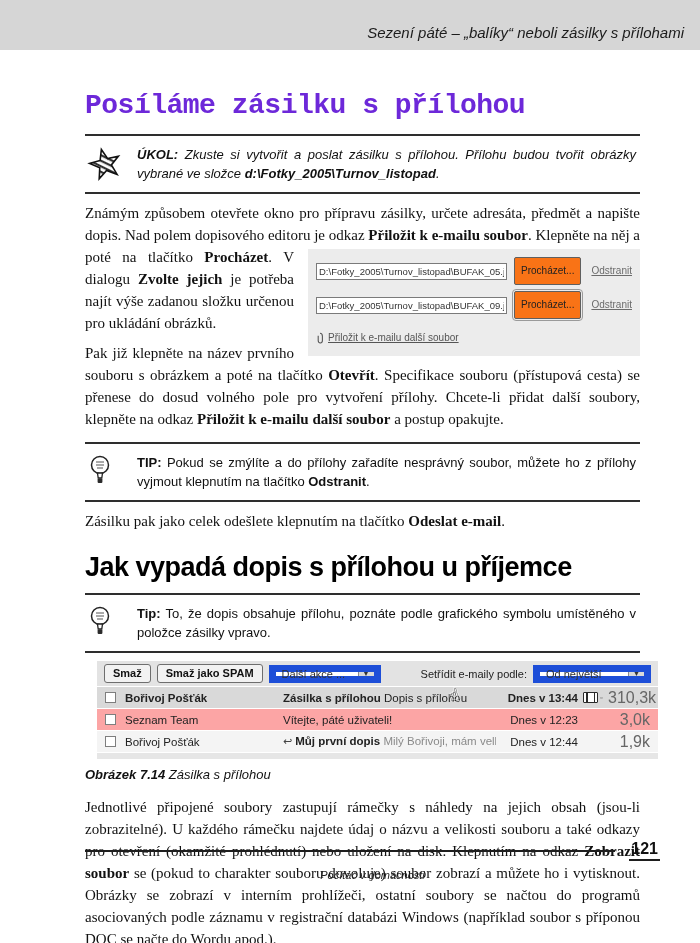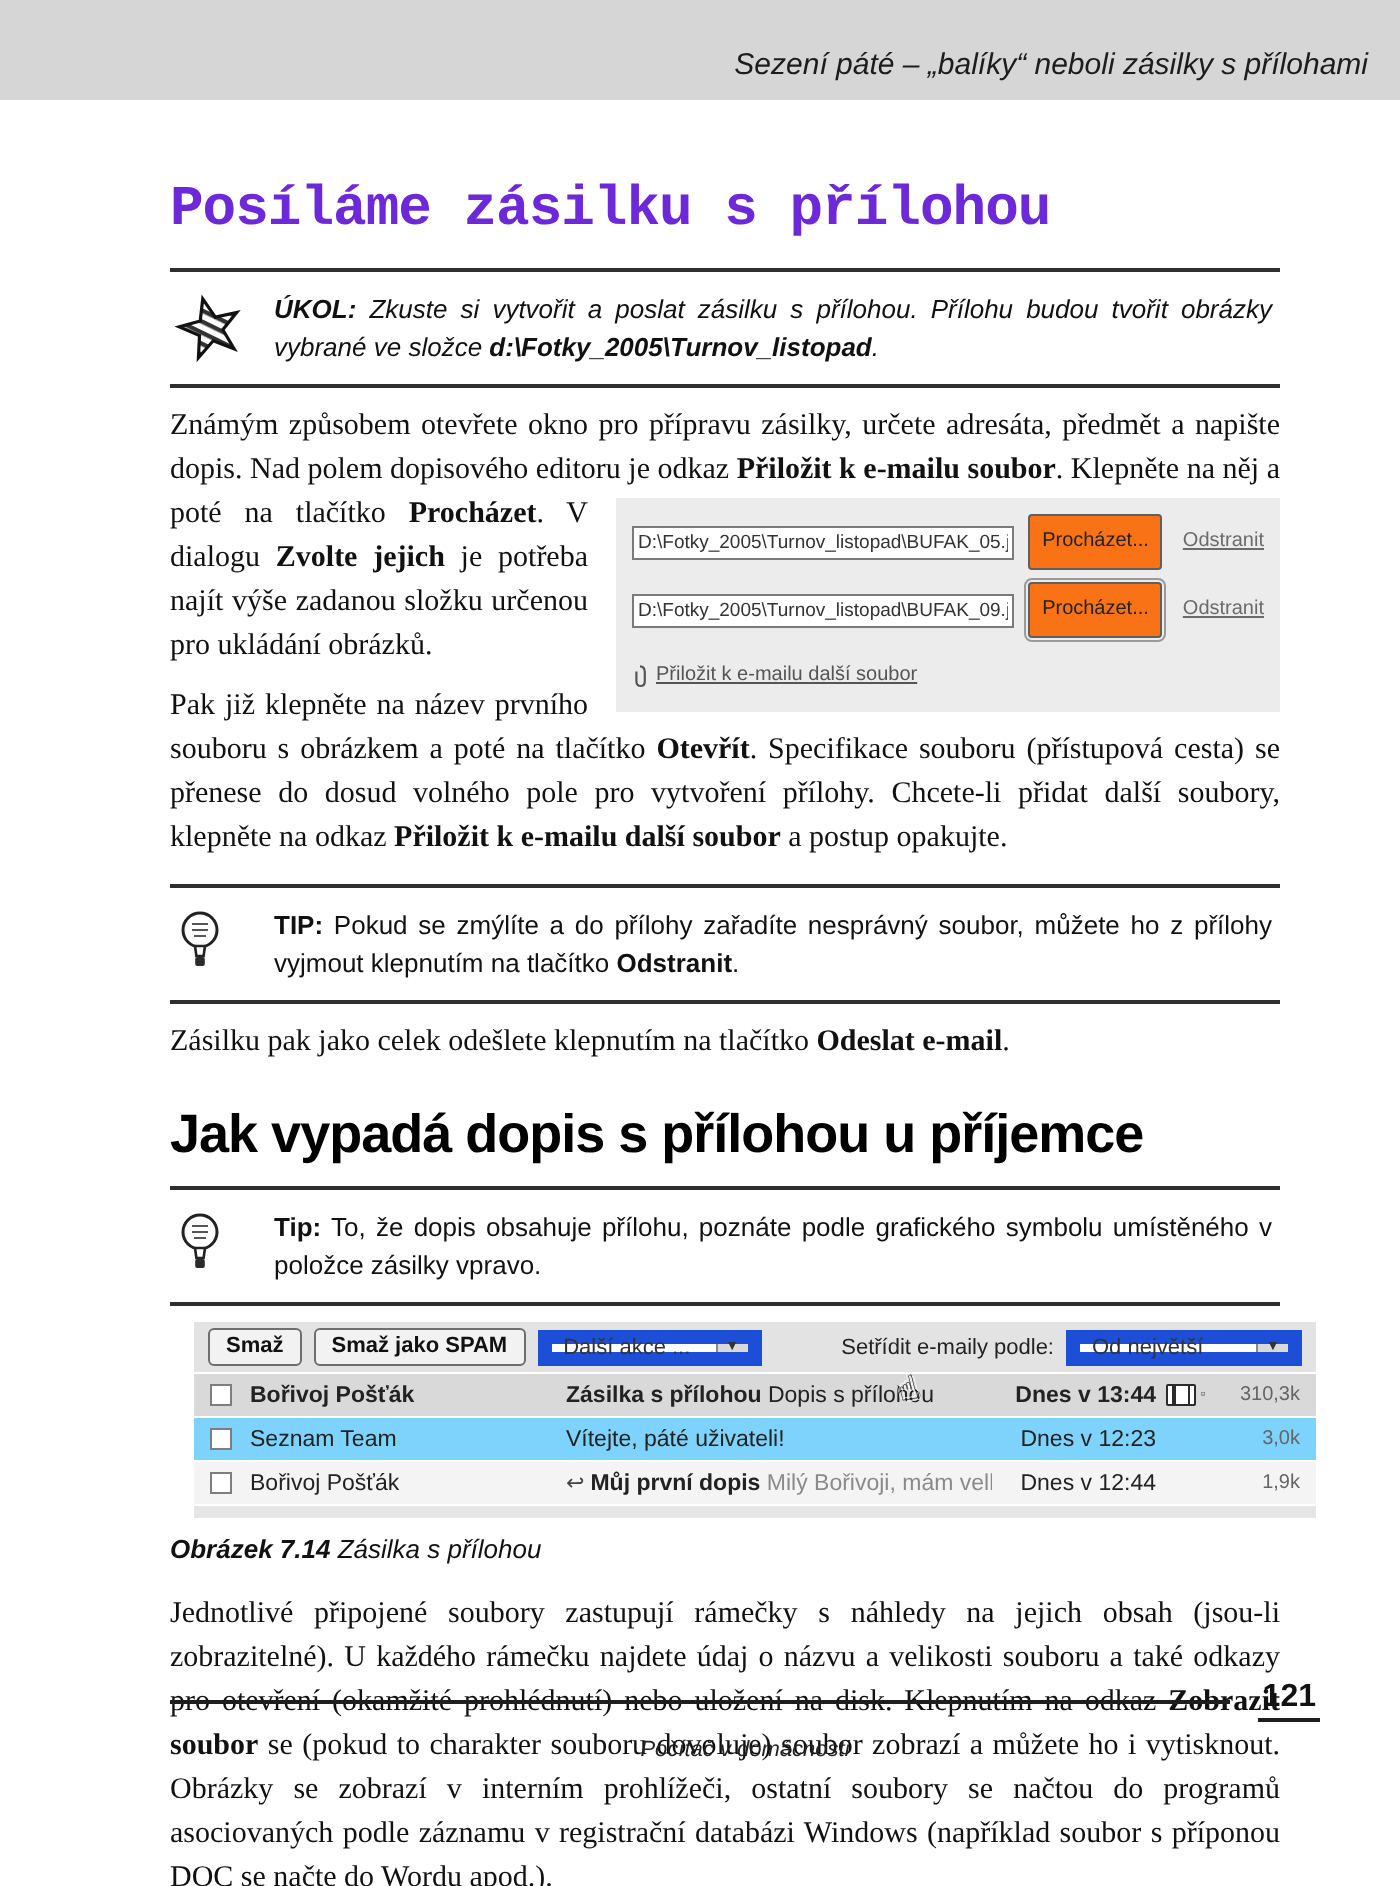--- a/index.html
+++ b/index.html
@@ -63,30 +63,30 @@
           border:1px solid #6e6e6e; border-radius:3px; padding:2px 8px 3px 8px; }
   .msel { display:flex; align-items:center; border:7px solid #1d4ed8; background:#fff;
           height:18px; }
   .msel .val { font-size:11px; color:#333; padding:0 6px; }
   .msel .arr { width:16px; height:100%; background:#d9d9d9; border-left:1px solid #8a8a8a;
                display:flex; align-items:center; justify-content:center; font-size:7px; color:#333; }
   .sortlab { font-size:11px; color:#222; margin-left:auto; }
   .mrow { height:21px; display:flex; align-items:center; padding:0 8px; margin-top:1px;
           font-size:11.5px; color:#222; }
   .mrow.sel  { background:#d9d9d9; }
-  .mrow.alt  { background:#7dd3fc; }
+  .mrow.alt  { background:#fca5a5; }
   .mrow.lite { background:#f4f4f4; }
   .msliver { height:6px; background:#e6e6e6; margin-top:1px; }
   .cbx { width:11px; height:11px; background:#fff; border:1px solid #7e7e7e; flex:0 0 11px; }
   .mfrom { width:158px; margin-left:9px; }
   .msubj { flex:1; white-space:nowrap; overflow:hidden; }
   .gray { color:#8a8a8a; }
   .mdate { width:82px; text-align:right; }
   .micon { width:30px; display:flex; align-items:center; justify-content:center; gap:2px; }
-  .msize { width:42px; text-align:right; color:#666; font-size:10px; }
+  .msize { width:42px; text-align:right; color:#666; font-size:16px; }
   .filmicon { width:15px; height:11px; border:1.5px solid #2b2b2b; border-radius:1px;
               position:relative; background:#fff; }
   .filmicon:before, .filmicon:after { content:""; position:absolute; top:0; bottom:0;
               width:1.5px; background:#2b2b2b; }
   .filmicon:before { left:2px; } .filmicon:after { right:2px; }
   .sq { font-size:7px; color:#555; }
   .handcur { position:absolute; left:352px; top:24px; font-family:"DejaVu Sans", sans-serif;
              font-size:17px; color:#111; transform:rotate(-14deg);
              text-shadow:1px 1px 0 #fff, -1px -1px 0 #fff; }
   .replyarr { font-family:"DejaVu Sans", sans-serif; font-size:11px; color:#444; margin-right:3px; }

